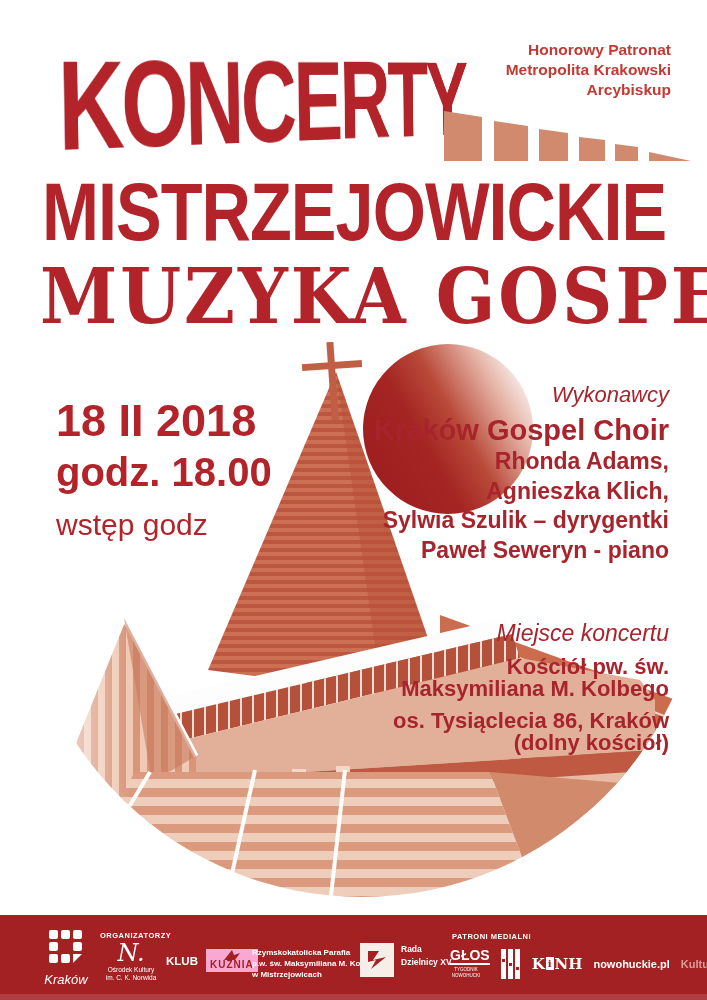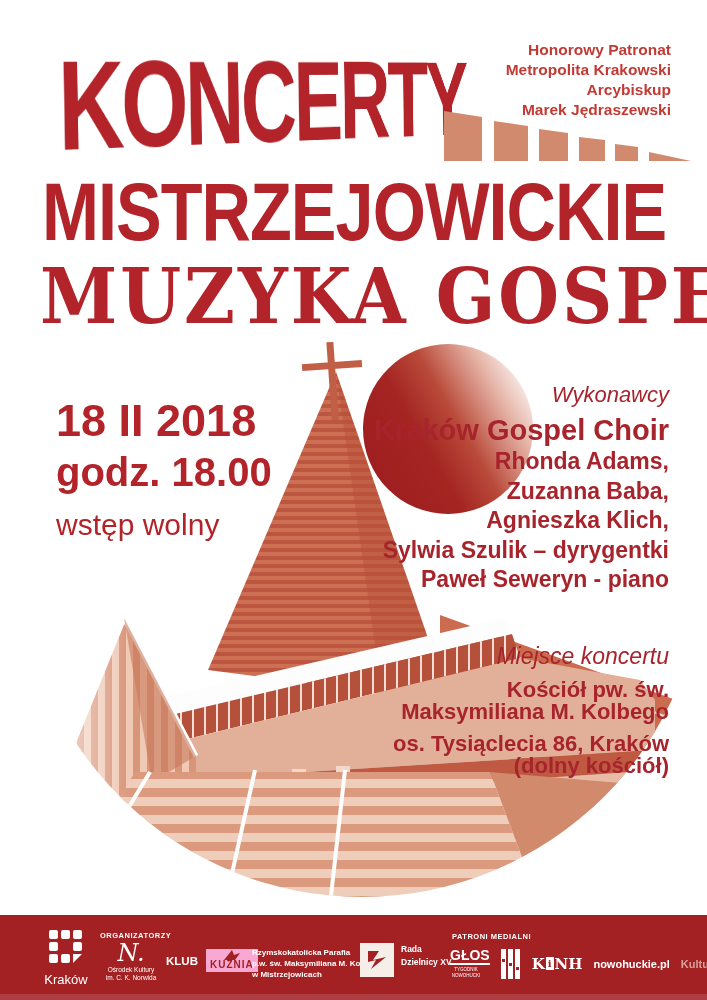--- a/index.html
+++ b/index.html
@@ -43,33 +43,33 @@
   .event-info{position:absolute;left:56px;top:395px;color:#b2232a;}
   .event-date{font-weight:bold;font-size:45px;line-height:52px;}
   .event-time{font-weight:bold;font-size:40px;line-height:50px;}
   .event-admission{font-size:30px;line-height:40px;margin-top:8px;font-weight:normal;}
   
   .performers{position:absolute;right:38px;top:382px;text-align:right;color:#a8242c;}
   .performers .heading{font-style:italic;font-size:22px;line-height:26px;margin-bottom:5px;}
   .performers .main{font-weight:bold;font-size:29px;line-height:34px;}
   .performers .name{font-weight:bold;font-size:23px;line-height:29.5px;}
   
-  .venue{position:absolute;right:38px;top:643px;text-align:right;color:#a8242c;margin-left:21px;}
+  .venue{position:absolute;right:38px;top:620px;text-align:right;color:#a8242c;margin-left:21px;}
   .venue .heading{font-style:italic;font-size:23px;line-height:27px;margin-bottom:9px;}
   .venue .line{font-weight:bold;font-size:22px;line-height:22px;}
   .venue .gap{height:10px;}
   
   .footer{
     position:absolute;left:0;top:915px;width:707px;height:85px;
     background:#a32023;color:#ffffff;
   }
   .footer:after{content:"";position:absolute;left:0;bottom:0;width:100%;height:6px;background:#ae3e42;}
   .f-abs{position:absolute;}
   .f-krakow{left:44px;top:14px;text-align:center;width:44px;}
-  .f-krakow .label{font-size:13px;margin-top:3px;}
+  .f-krakow .label{font-size:13px;margin-top:3px;font-style:italic;}
   .f-org{left:100px;top:16px;width:62px;text-align:center;}
   .f-head{font-size:7.5px;font-weight:bold;letter-spacing:0.5px;white-space:nowrap;}
   .f-org .monogram{font-family:"DejaVu Serif",serif;font-style:italic;font-size:24px;line-height:26px;}
   .f-org .sub{font-size:6.5px;line-height:8px;}
   .f-klub{left:166px;top:34px;display:flex;align-items:center;}
   .f-klub .klub-word{font-weight:bold;font-size:11.5px;margin-right:8px;}
   .kuznia-box{position:relative;background:#f9a8d4;color:#a32023;font-weight:bold;font-size:10px;
     padding:10px 4px 2px 4px;letter-spacing:1px;}
   .kuznia-bird{position:absolute;top:1px;left:50%;transform:translateX(-50%);}
   .f-parafia{left:252px;top:32px;font-size:8px;font-weight:bold;line-height:11px;}
@@ -88,21 +88,20 @@
 </style>
 </head>
 <body>
 
 <div class="poster">
 
   <div class="patronage">
     <div>Honorowy Patronat</div>
     <div>Metropolita Krakowski</div>
     <div>Arcybiskup</div>
-    <div>Marek Jędraszewski</div>
   </div>
 
   <div class="koncerty-wrap">
     <span class="koncerty">KONCERTY</span>
   </div>
 
   <svg class="echo-blocks" width="260" height="62" viewBox="0 0 260 62">
     <g fill="#d28a6f">
       <polygon points="6,8 44,14 44,58 6,58"></polygon>
       <polygon points="56,18 90,23 90,58 56,58"></polygon>
@@ -181,28 +180,27 @@
 
       <rect x="20" y="280" width="110" height="305" fill="url(#fadeL)"></rect>
     </g>
   </svg>
 
   <div class="red-circle"></div>
 
   <div class="event-info">
     <div class="event-date">18 II 2018</div>
     <div class="event-time">godz. 18.00</div>
-    <div class="event-admission">wstęp wolny</div>
+    <div class="event-admission">wstęp godz</div>
   </div>
 
   <div class="performers">
     <div class="heading">Wykonawcy</div>
     <div class="main">Kraków Gospel Choir</div>
     <div class="name">Rhonda Adams,</div>
-    <div class="name">Zuzanna Baba,</div>
     <div class="name">Agnieszka Klich,</div>
     <div class="name">Sylwia Szulik – dyrygentki</div>
     <div class="name">Paweł Seweryn - piano</div>
   </div>
 
   <div class="venue">
     <div class="heading">Miejsce koncertu</div>
     <div class="line">Kościół pw. św.</div>
     <div class="line">Maksymiliana M. Kolbego</div>
     <div class="gap"></div>

